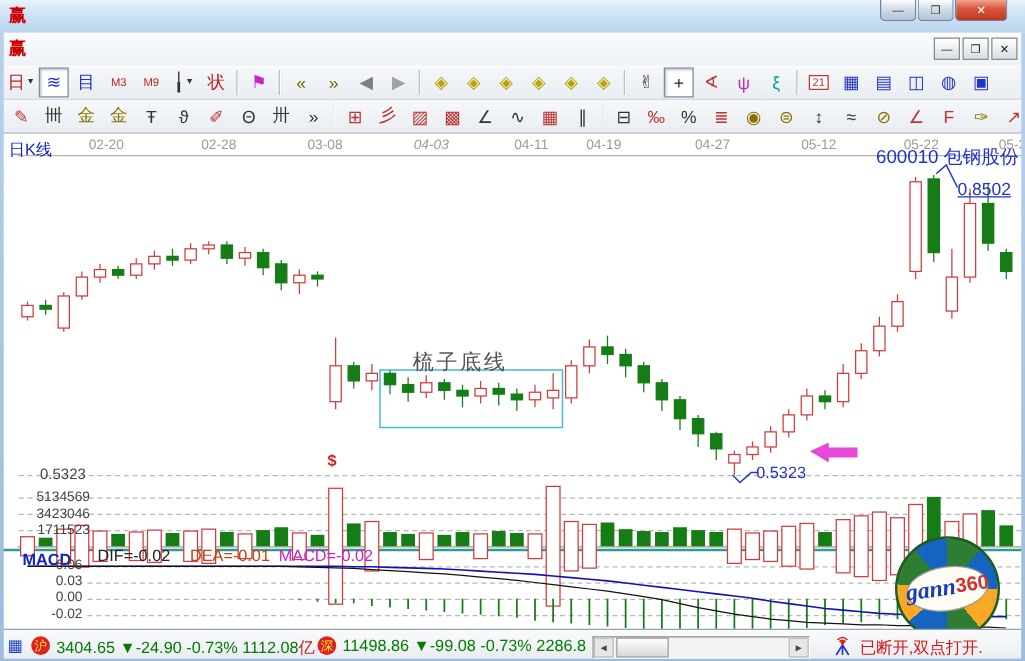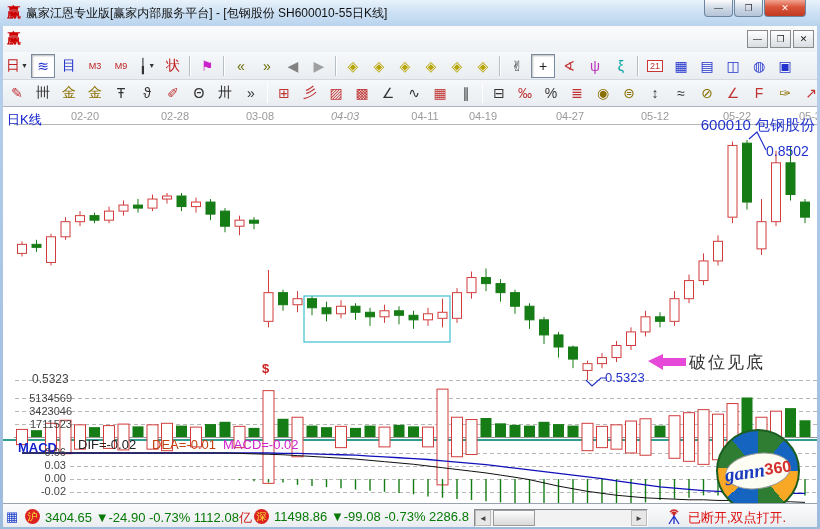--- a/index.html
+++ b/index.html
@@ -32,21 +32,21 @@
   .tbtn .dd{font-size:7px;color:#333;margin-left:1px;}
   .tbtn .boxed{border:1px solid #c33;font-size:9px;padding:0 2px;color:#c33;background:#fff;}
   .tsep{width:1px;height:20px;background:#b6bec6;border-right:1px solid #fff;margin:0 3px;}
   
   #content{position:absolute;left:0;top:107px;width:820px;height:396px;background:#fff;}
   #chartSvg{position:absolute;left:0;top:0;}
   .flo{position:absolute;white-space:nowrap;}
   #pane-label{left:7px;top:4px;color:#1122cc;font-size:13px;}
   .date-lbl{color:#9a9a9a;font-size:11px;transform:translateX(-50%);top:3px;}
   #stock-label{right:5px;top:9px;color:#2233cc;font-size:15px;}
-  #high-label{left:766px;top:36px;color:#2233cc;font-size:14px;}
+  #high-label{left:766px;top:36px;color:#2233cc;font-size:14px;text-decoration:underline;}
   #low-label{left:605px;top:263px;color:#2233cc;font-size:13px;}
   #price-grid-label{left:32px;top:265px;color:#444;font-size:12px;}
   .vol-lbl{color:#444;font-size:11px;right:747px;text-align:right;width:60px;}
   #comb-annotation{left:330px;top:171px;color:#555;font-size:17px;letter-spacing:2px;}
   #break-annotation{left:689px;top:244px;color:#333;font-size:17px;letter-spacing:2px;}
   #exdiv-marker{left:262px;top:254px;color:#cc2222;font-size:13px;font-weight:bold;}
   #macd-pane-label{left:18px;top:333px;color:#1122cc;font-size:13px;font-weight:bold;}
   .macd-ax{color:#444;font-size:11px;width:30px;text-align:right;left:36px;}
   #macd-dif{left:78px;top:330px;color:#222;font-size:13px;}
   #macd-dea{left:152px;top:330px;color:#c2410c;font-size:13px;}
@@ -79,21 +79,20 @@
   #strip-l{left:0;} #strip-r{right:0;}
   #strip-b{position:absolute;left:0;bottom:0;width:820px;height:2px;background:#9dbbdd;z-index:7;}
 </style>
 </head>
 <body>
 
 <div id="app">
 
   <div id="titlebar">
     <span class="app-ico">赢</span>
-    <span id="title-text">赢家江恩专业版[赢家内部服务平台] - [包钢股份  SH600010-55日K线]</span>
     <div class="winbtns">
       <div class="wbtn">
           <span>—</span>
         </div>
       <div class="wbtn">
           <span>❐</span>
         </div>
       <div class="wbtn close">
           <span>✕</span>
         </div>
@@ -576,21 +575,21 @@
     <div class="flo" id="stock-label">600010  包钢股份</div>
     <div class="flo" id="high-label">0.8502</div>
     <div class="flo" id="low-label">0.5323</div>
     <div class="flo" id="price-grid-label">0.5323</div>
     <div id="volLabels">
         <span class="flo vol-lbl" style="left: 12px; top: 285px;">5134569</span>
         <span class="flo vol-lbl" style="left: 12px; top: 298px;">3423046</span>
         <span class="flo vol-lbl" style="left: 12px; top: 311px;">1711523</span>
       </div>
 
-    <div class="flo" id="break-annotation">破位见底</div>
+    <div class="flo" id="comb-annotation">梳子底线</div>
     <div class="flo" id="exdiv-marker">$</div>
 
     <div class="flo" id="macd-pane-label">MACD</div>
     <div class="flo macd-ax" style="top:339px">0.06</div>
     <div class="flo macd-ax" style="top:352px">0.03</div>
     <div class="flo macd-ax" style="top:365px">0.00</div>
     <div class="flo macd-ax" style="top:378px">-0.02</div>
     <div class="flo" id="macd-dif">DIF=-0.02</div>
     <div class="flo" id="macd-dea">DEA=-0.01</div>
     <div class="flo" id="macd-macd">MACD=-0.02</div>

